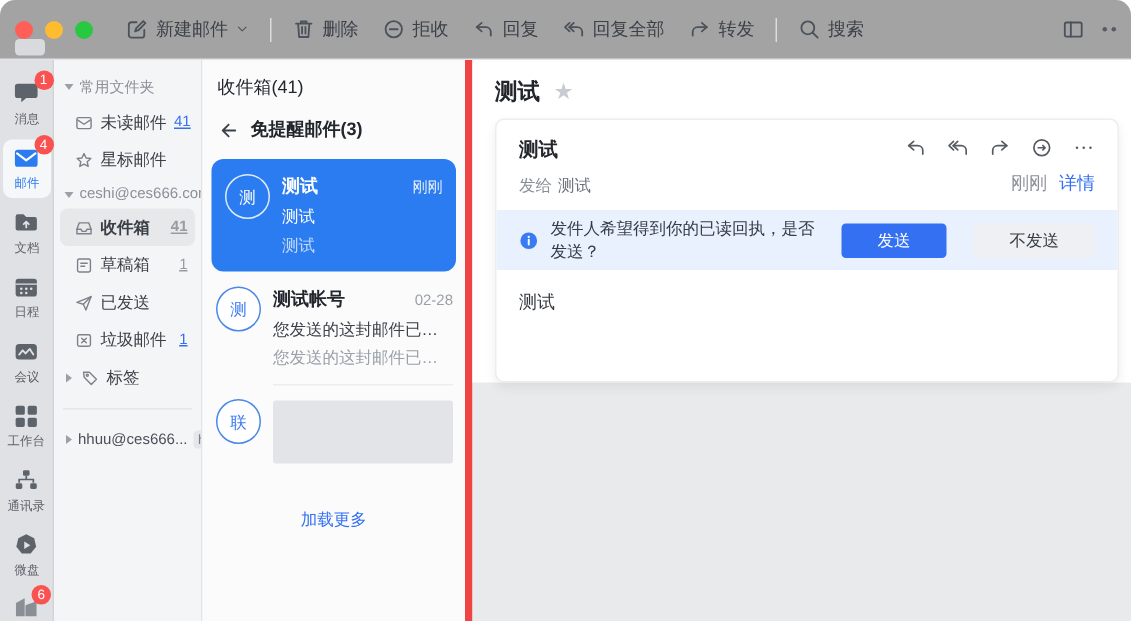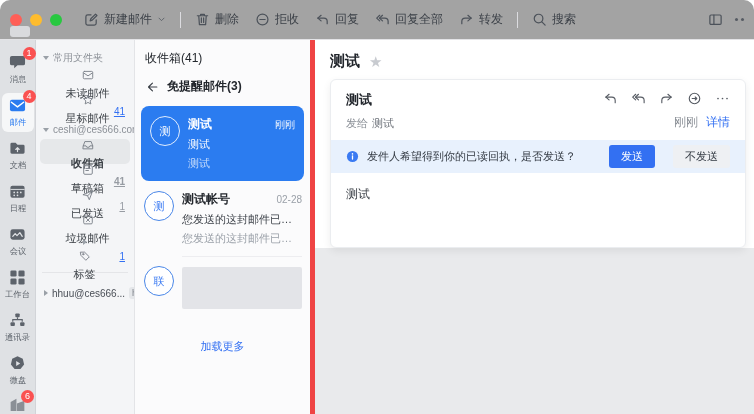--- a/index.html
+++ b/index.html
@@ -35,21 +35,21 @@
   .badge { position:absolute; top:-3px; right:-2px; min-width:13px; height:13px; border-radius:7px; background:#fa5151; color:#fff; font-size:9px; line-height:13px; text-align:center; padding:0 3px; }
   .rail-bottom { margin-top:auto; margin-bottom:2px; position:relative; }
   .rail-bottom svg { width:19px; height:19px; fill:#8a8f96; }
   .rail-bottom .badge { top:-4px; right:-7px; }
 
   
   .folders { flex:0 0 99px; background:#f4f5f7; border-right:1px solid #e3e4e7; padding-top:6px; overflow:hidden; }
   .fsection { display:flex; align-items:center; gap:4px; padding:5px 6px 4px 7px; font-size:10px; color:#8b9097; white-space:nowrap; cursor:default; }
   .caret-down { width:0; height:0; border-left:3.5px solid transparent; border-right:3.5px solid transparent; border-top:4.5px solid #9aa0a7; }
   .caret-right { width:0; height:0; border-top:3.5px solid transparent; border-bottom:3.5px solid transparent; border-left:4.5px solid #9aa0a7; }
-  .frow { display:flex; align-items:center; gap:5px; height:25px; margin:0 4px; padding:0 5px 0 10px; border-radius:5px; font-size:11px; color:#3b4046; white-space:nowrap; cursor:default;flex-direction:column; }
+  .frow { display:flex; align-items:center; gap:5px; height:25px; margin:0 4px; padding:0 5px 0 10px; border-radius:5px; font-size:11px; color:#3b4046; white-space:nowrap; cursor:default; }
   .frow.sel { background:#e6e8ea; font-weight:bold; }
   .frow svg.fic { width:12px; height:12px; stroke:#7c828a; fill:none; stroke-width:1.1; stroke-linecap:round; stroke-linejoin:round; flex:0 0 12px; }
   .frow .fcaret { flex:0 0 5px; }
   .fcount { margin-left:auto; font-size:10px;text-decoration:underline; }
   .fcount.blue { color:#3370f2; } .fcount.gray { color:#979ca3; }
   .fdivider { height:1px; background:#e4e5e8; margin:8px 6px; }
   .acct2 { display:flex; align-items:center; gap:4px; margin:0 4px; padding:0 4px; height:24px; font-size:10px; color:#4a4f57; white-space:nowrap; cursor:default; }
   .acct2 .atag { background:#e4e6e9; border-radius:3px; padding:1px 3px; font-size:9px; color:#7b8088; }
 
   
@@ -88,21 +88,21 @@
   .ch-to { font-size:11px; color:#8a8f96; margin-top:7px; }
   .ch-to .to-name { color:#6b7078; margin-left:4px; }
   .ch-right { text-align:right; white-space:nowrap; }
   .ch-icons { display:flex; gap:13px; justify-content:flex-end; align-items:center; }
   .ch-icons svg { width:15px; height:15px; stroke:#565b63; fill:none; stroke-width:1.2; stroke-linecap:round; stroke-linejoin:round; cursor:default; }
   .ch-meta { margin-top:8px; font-size:12px; color:#8a8f96; }
   .ch-meta .details { color:#3370f2; margin-left:8px; cursor:default; }
   .notice { display:flex; align-items:center; gap:8px; background:#e8f1fd; padding:5px 15px; min-height:28px; }
   .notice svg { width:13px; height:13px; flex:0 0 13px; }
   .notice-text { font-size:11px; color:#343b44; flex:1; }
-  .nbtn { font-size:11px; border-radius:3px; padding:4px 12px; white-space:nowrap; cursor:default; }
+  .nbtn { font-size:11px; border-radius:3px; padding:4px 24px; white-space:nowrap; cursor:default; }
   .nbtn.send { background:#3370f2; color:#fff; margin-right:10px; }
   .nbtn.nosend { background:#eef0f3; color:#343b44; }
   .card-body { padding:13px 15px 44px; font-size:12px; color:#33383f; }
 </style>
 </head>
 <body>
 
 <div class="app">
 
   <div class="toolbar">

